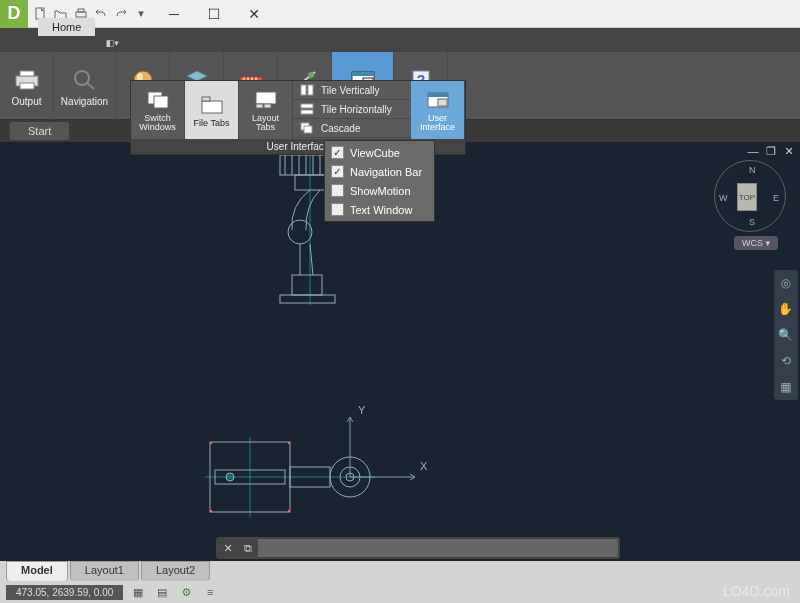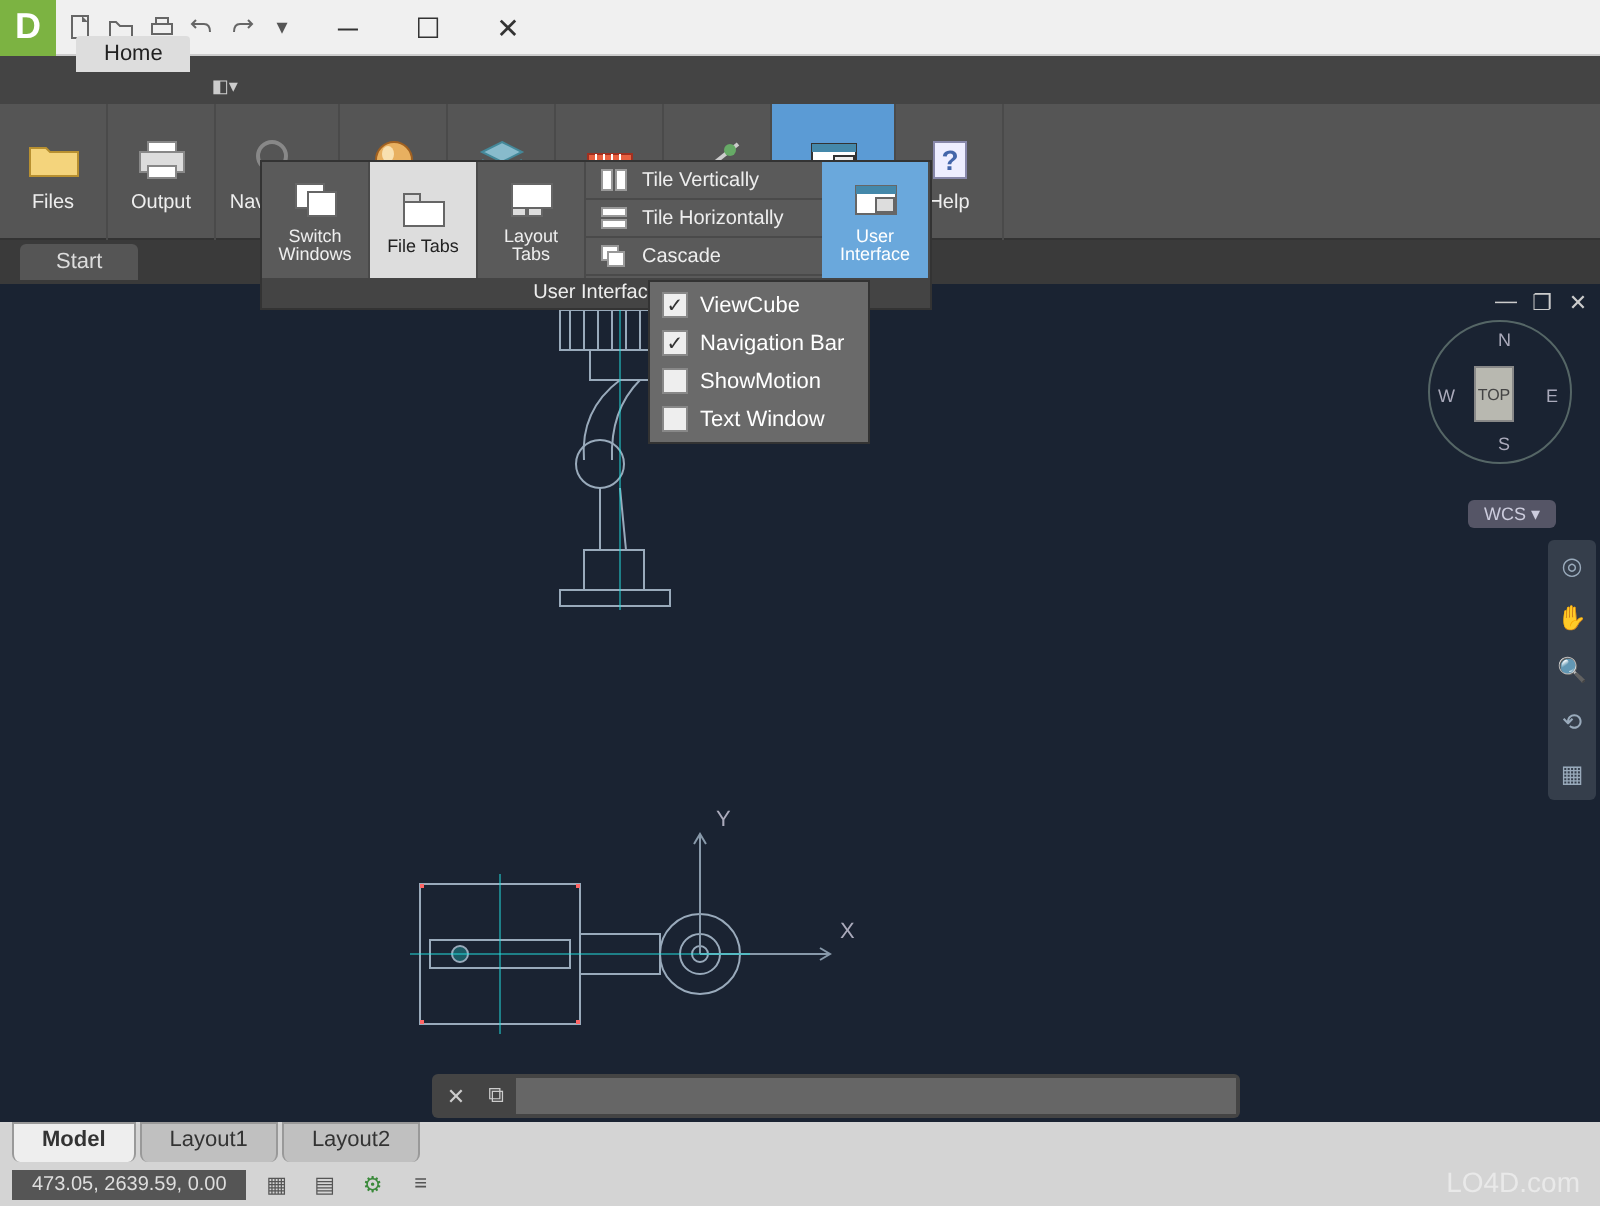--- a/index.html
+++ b/index.html
@@ -58,21 +58,21 @@
 
 
 .viewcube { position: absolute; top: 18px; right: 14px; width: 72px; height: 72px; }
 .viewcube-circle { width: 72px; height: 72px; border: 1px solid #566; border-radius: 50%; position: relative; }
 .viewcube-box { position: absolute; top: 22px; left: 22px; width: 20px; height: 28px; background: #b8b8b0; border: 1px solid #888; display: flex; align-items: center; justify-content: center; font-size: 8px; color: #444; }
 .viewcube-dir { position: absolute; font-size: 9px; color: #aab; }
 .viewcube-n { top: 4px; left: 34px; }
 .viewcube-s { bottom: 4px; left: 34px; }
 .viewcube-e { right: 6px; top: 32px; }
 .viewcube-w { left: 4px; top: 32px; }
-.wcs-label { position: absolute; top: 108px; right: 22px; background: #556; color: #ccd; font-size: 9px; padding: 2px 8px; border-radius: 3px; }
+.wcs-label { position: absolute; top: 94px; right: 22px; background: #556; color: #ccd; font-size: 9px; padding: 2px 8px; border-radius: 3px; }
 
 
 .side-toolbar { position: absolute; right: 2px; top: 128px; width: 24px; background: rgba(80,90,100,0.5); border-radius: 3px; display: flex; flex-direction: column; }
 .side-btn { width: 24px; height: 26px; display: flex; align-items: center; justify-content: center; color: #9ab; font-size: 12px; }
 
 
 .drawing { position: absolute; top: 8px; left: 220px; width: 220px; height: 260px; }
 .drawing svg { width: 100%; height: 100%; }
 .drawing2 { position: absolute; top: 270px; left: 200px; width: 250px; height: 140px; }
 
@@ -138,28 +138,20 @@
     <div class="win-btn">✕</div>
   </div>
 </div>
 
 <div class="tab-row">
   <div class="tab-home">Home</div>
   <div class="tab-dropdown">◧▾</div>
 </div>
 
 <div class="ribbon">
-  <div class="ribbon-btn">
-    <div class="ribbon-icon">
-        <svg width="28" height="24">
-          <path d="M2 6 L2 20 L26 20 L26 8 L12 8 L10 6 Z" fill="#f4d47c" stroke="#b89030"></path>
-        </svg>
-      </div>
-    <div class="ribbon-label">Files</div>
-  </div>
   <div class="ribbon-btn">
     <div class="ribbon-icon">
         <svg width="28" height="24">
           <rect x="3" y="8" width="22" height="10" fill="#ddd" stroke="#888"></rect>
           <rect x="7" y="3" width="14" height="5" fill="#fff" stroke="#888"></rect>
           <rect x="7" y="15" width="14" height="6" fill="#fff" stroke="#888"></rect>
         </svg>
       </div>
     <div class="ribbon-label">Output</div>
   </div>

